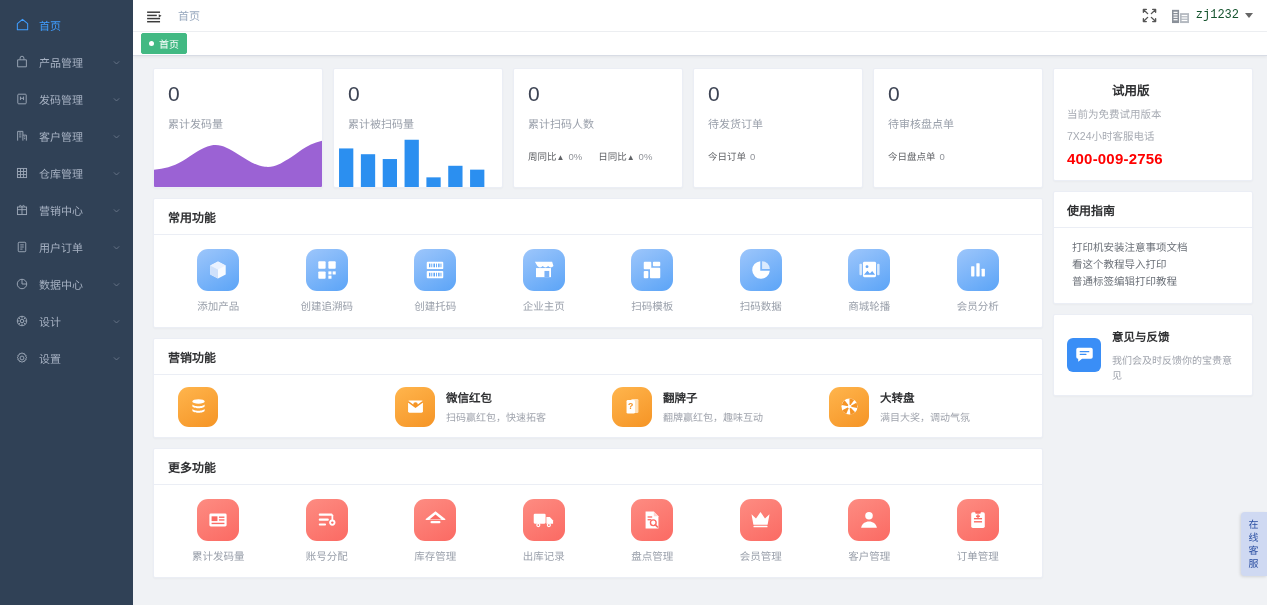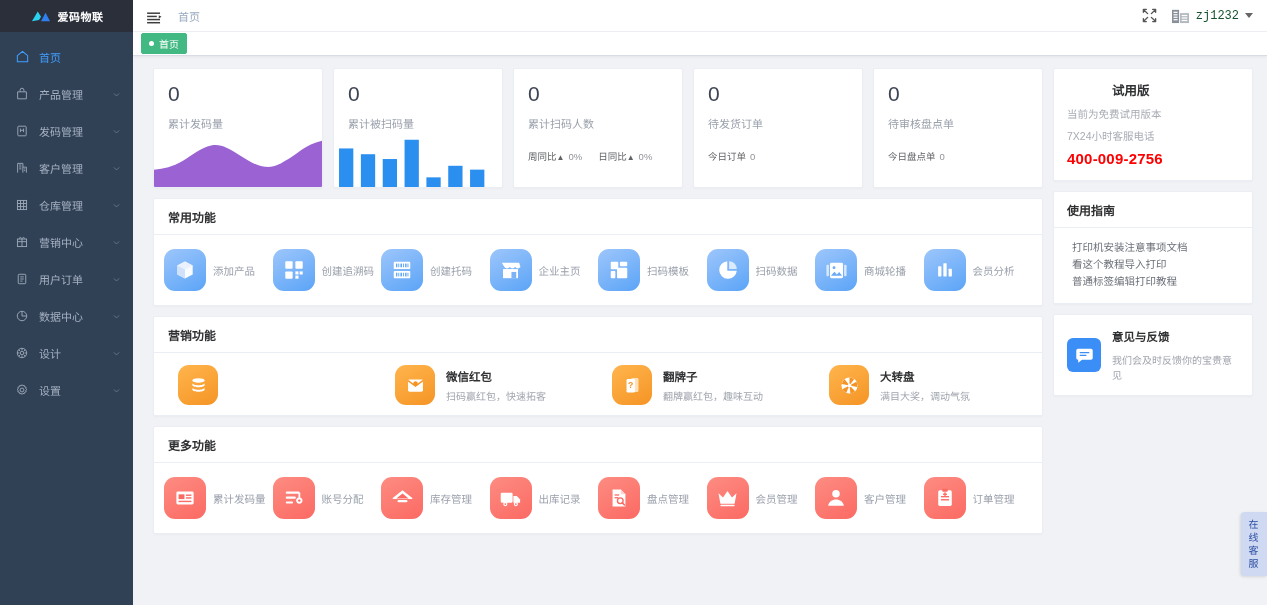--- a/index.html
+++ b/index.html
@@ -97,21 +97,21 @@
   }
   .panel-head {
     font-size: 12px; color: #303133; font-weight: bold;
     padding: 9px 14px; border-bottom: 1px solid #ebeef5;
   }
   .panel-body { padding: 12px 10px 10px 10px; }
 
   
   .tile-grid { display: flex; }
   .tile {
-    flex: 1 1 0; display: flex; flex-direction: row;
+    flex: 1 1 0; display: flex; flex-direction: column;
     align-items: center; gap: 7px; cursor: pointer; padding: 2px 0 4px 0;
   }
   .tile-icon {
     width: 42px; height: 42px; border-radius: 11px;
     display: flex; align-items: center; justify-content: center;
   }
   .tile-icon svg { display: block; }
   .tile-label { font-size: 10.5px; color: #9aa0ab; }
   .grad-blue  { background: linear-gradient(150deg,#9dc6fb 0%,#5ba4f7 100%); }
   .grad-red   { background: linear-gradient(150deg,#fd8c82 0%,#fb6a63 100%); }
@@ -153,29 +153,20 @@
     box-shadow: -1px 1px 3px rgba(0,0,0,.12);
   }
   .footer-space { height: 18px; }
 </style>
 </head>
 <body>
 
 <div class="app">
 
   <aside class="sidebar">
-    <div class="logo-bar">
-      <span class="logo-mark">
-        <svg viewBox="0 0 34 20" width="22" height="14">
-          <path d="M3 18 L12 3 L17 11 L14 16 Z" fill="#2ad2f0"></path>
-          <path d="M17 18 L24 5 L31 18 Z" fill="#2f7ff0"></path>
-        </svg>
-      </span>
-      <span class="logo-text">爱码物联</span>
-    </div>
 
     <nav class="nav">
 
       <div class="nav-item active">
         <span class="ni-icon">
           <svg viewBox="0 0 16 16" width="15" height="15" fill="none" stroke="#409eff" stroke-width="1.1">
             <path d="M2.5 7 L8 2.5 L13.5 7 V13.5 H2.5 Z" stroke-linejoin="round"></path>
           </svg>
         </span>
         <span class="ni-label">首页</span>

